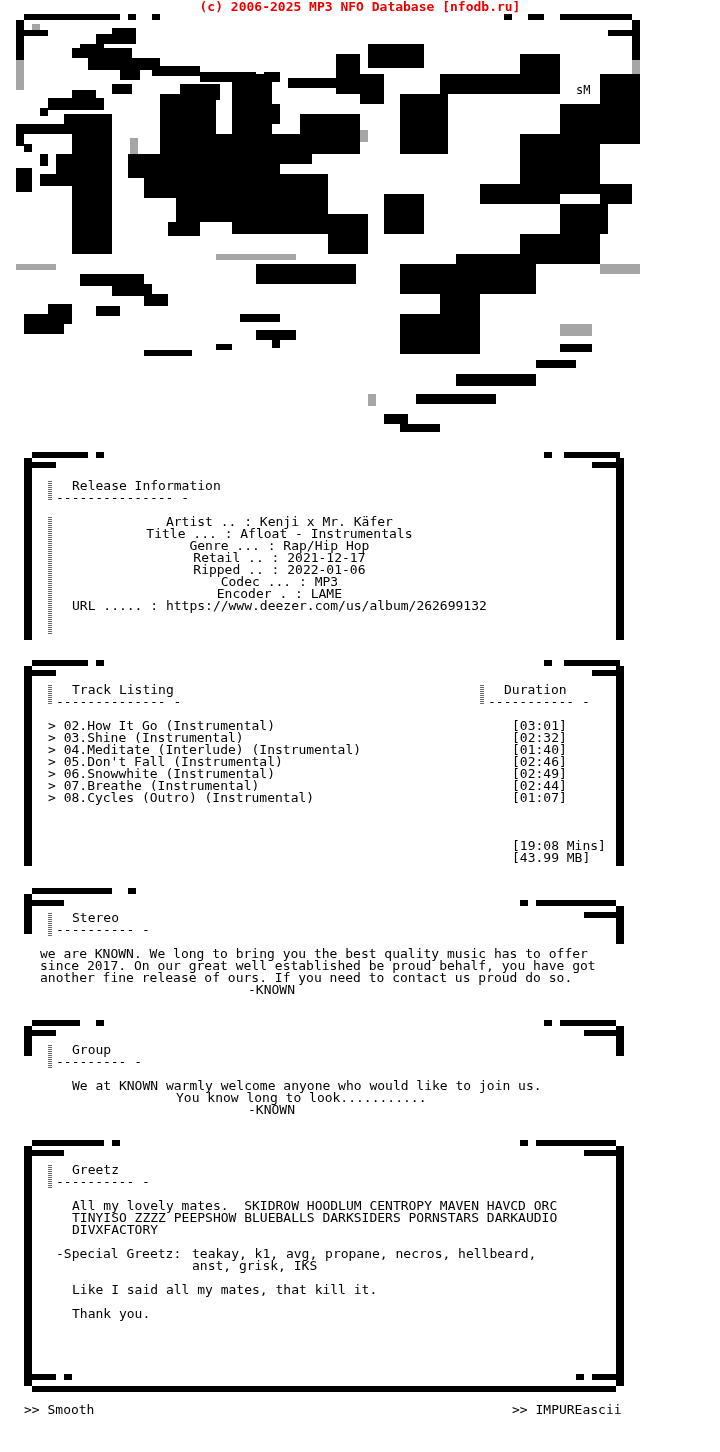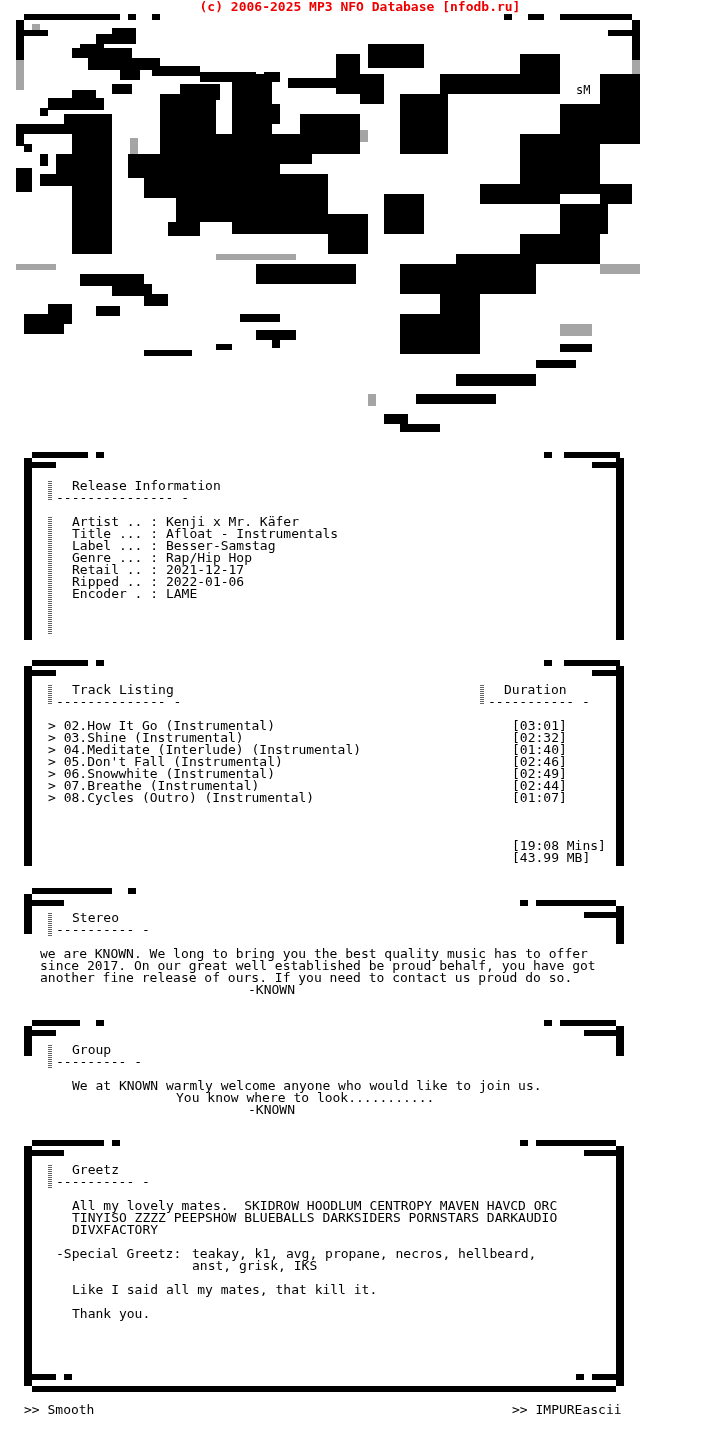--- a/index.html
+++ b/index.html
@@ -116,41 +116,42 @@
       <rect x="360" y="116" width="8" height="12"></rect>
     <rect x="16" y="250" width="40" height="6"></rect>
       <rect x="216" y="240" width="80" height="6"></rect>
       <rect x="600" y="250" width="40" height="10"></rect>
     <rect x="368" y="380" width="8" height="12"></rect>
       <rect x="560" y="310" width="32" height="12"></rect>
   </g>
   <text x="576" y="80" font-family="DejaVu Sans Mono, monospace" font-size="12" fill="#000">sM</text>
 </svg>
 
-<div class="box" style="left:24px;top:450px;width:600px;height:190px;">
+<div class="box" style="left:24px;top:450px;width:600px;height:190px;text-align:center;">
   <div class="bar" style="left:8px;top:2px;width:56px;height:6px"></div>
     <div class="bar" style="left:72px;top:2px;width:8px;height:6px"></div>
   <div class="bar" style="left:0;top:8px;width:8px;height:182px"></div>
     <div class="bar" style="left:0;top:12px;width:32px;height:6px"></div>
   <div class="bar" style="left:520px;top:2px;width:8px;height:6px"></div>
     <div class="bar" style="left:540px;top:2px;width:56px;height:6px"></div>
   <div class="bar" style="left:592px;top:8px;width:8px;height:182px"></div>
     <div class="bar" style="left:568px;top:12px;width:32px;height:6px"></div>
   <div class="lt" style="left:24px;top:30px;height:20px"></div>
     <div class="lt" style="left:24px;top:66px;height:118px"></div>
   <div class="t" style="left:48px;top:30px">Release Information</div>
   <div class="t" style="left:32px;top:42px">--------------- -</div>
   <div style="position:absolute;left:48px;top:66px">
     <div class="t" style="position:relative"><span>Artist .. :</span> <span>Kenji x Mr. Käfer</span></div>
     <div class="t" style="position:relative"><span>Title ... :</span> <span>Afloat - Instrumentals</span></div>
-    <div class="t" style="position:relative"><span>Label ... :</span> <span>Besser-Samstag</span></div>
     <div class="t" style="position:relative"><span>Genre ... :</span> <span>Rap/Hip Hop</span></div>
     <div class="t" style="position:relative"><span>Retail .. :</span> <span>2021-12-17</span></div>
     <div class="t" style="position:relative"><span>Ripped .. :</span> <span>2022-01-06</span></div>
+    <div class="t" style="position:relative"><span>Codec ... :</span> <span>MP3</span></div>
     <div class="t" style="position:relative"><span>Encoder . :</span> <span>LAME</span></div>
+    <div class="t" style="position:relative"><span>URL ..... :</span> <span>https://www.deezer.com/us/album/262699132</span></div>
   </div>
 </div>
 
 <div class="box" style="left:24px;top:656px;width:600px;height:210px;">
   <div class="bar" style="left:8px;top:4px;width:56px;height:6px"></div>
     <div class="bar" style="left:72px;top:4px;width:8px;height:6px"></div>
   <div class="bar" style="left:0;top:10px;width:8px;height:200px"></div>
     <div class="bar" style="left:0;top:14px;width:32px;height:6px"></div>
   <div class="bar" style="left:520px;top:4px;width:8px;height:6px"></div>
     <div class="bar" style="left:540px;top:4px;width:56px;height:6px"></div>
@@ -199,21 +200,21 @@
   <div class="bar" style="left:0;top:10px;width:8px;height:30px"></div>
     <div class="bar" style="left:0;top:14px;width:32px;height:6px"></div>
   <div class="bar" style="left:520px;top:4px;width:8px;height:6px"></div>
     <div class="bar" style="left:536px;top:4px;width:56px;height:6px"></div>
   <div class="bar" style="left:592px;top:10px;width:8px;height:30px"></div>
     <div class="bar" style="left:560px;top:14px;width:32px;height:6px"></div>
   <div class="lt" style="left:24px;top:28px;height:24px"></div>
   <div class="t" style="left:48px;top:28px">Group</div>
   <div class="t" style="left:32px;top:40px">--------- -</div>
   <div class="t" style="left:48px;top:64px">We at KNOWN warmly welcome anyone who would like to join us.</div>
-  <div class="t" style="left:152px;top:76px">You know where to look...........</div>
+  <div class="t" style="left:152px;top:76px">You know long to look...........</div>
   <div class="t" style="left:224px;top:88px">-KNOWN</div>
 </div>
 
 <div class="box" style="left:24px;top:1136px;width:600px;height:260px;">
   <div class="bar" style="left:8px;top:4px;width:72px;height:6px"></div>
     <div class="bar" style="left:88px;top:4px;width:8px;height:6px"></div>
   <div class="bar" style="left:0;top:10px;width:8px;height:240px"></div>
     <div class="bar" style="left:0;top:14px;width:40px;height:6px"></div>
   <div class="bar" style="left:496px;top:4px;width:8px;height:6px"></div>
     <div class="bar" style="left:512px;top:4px;width:80px;height:6px"></div>

